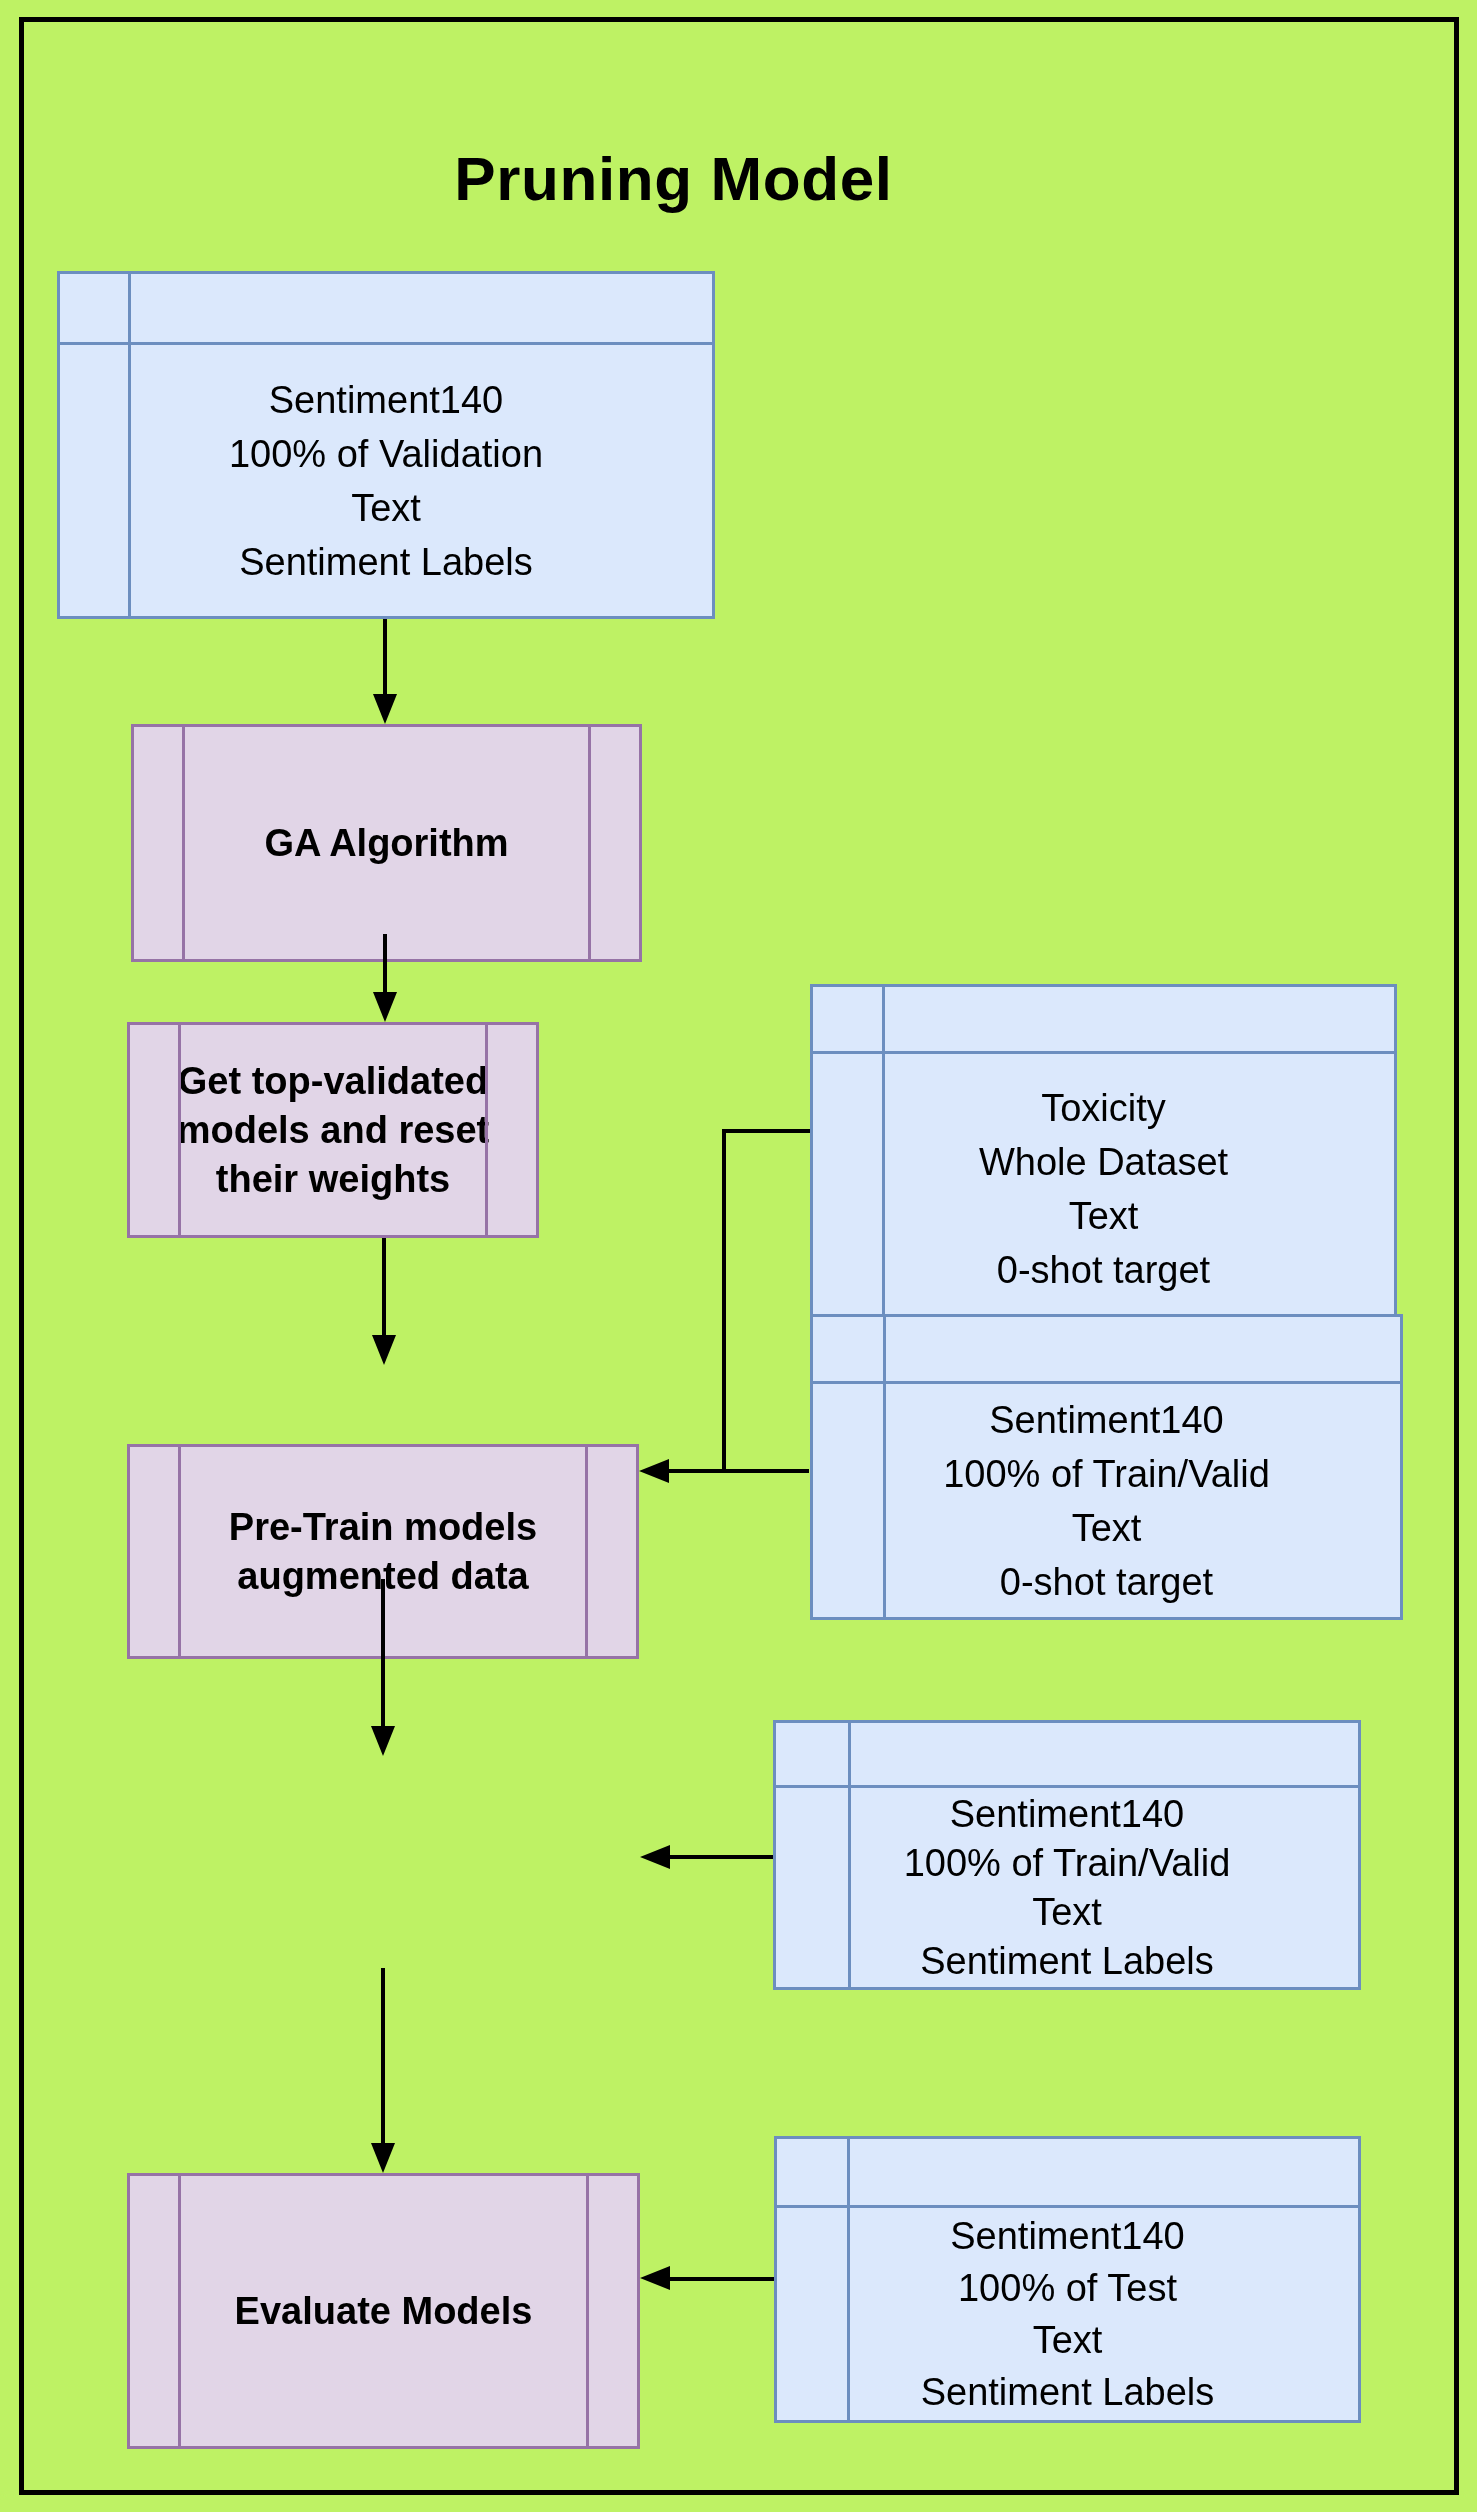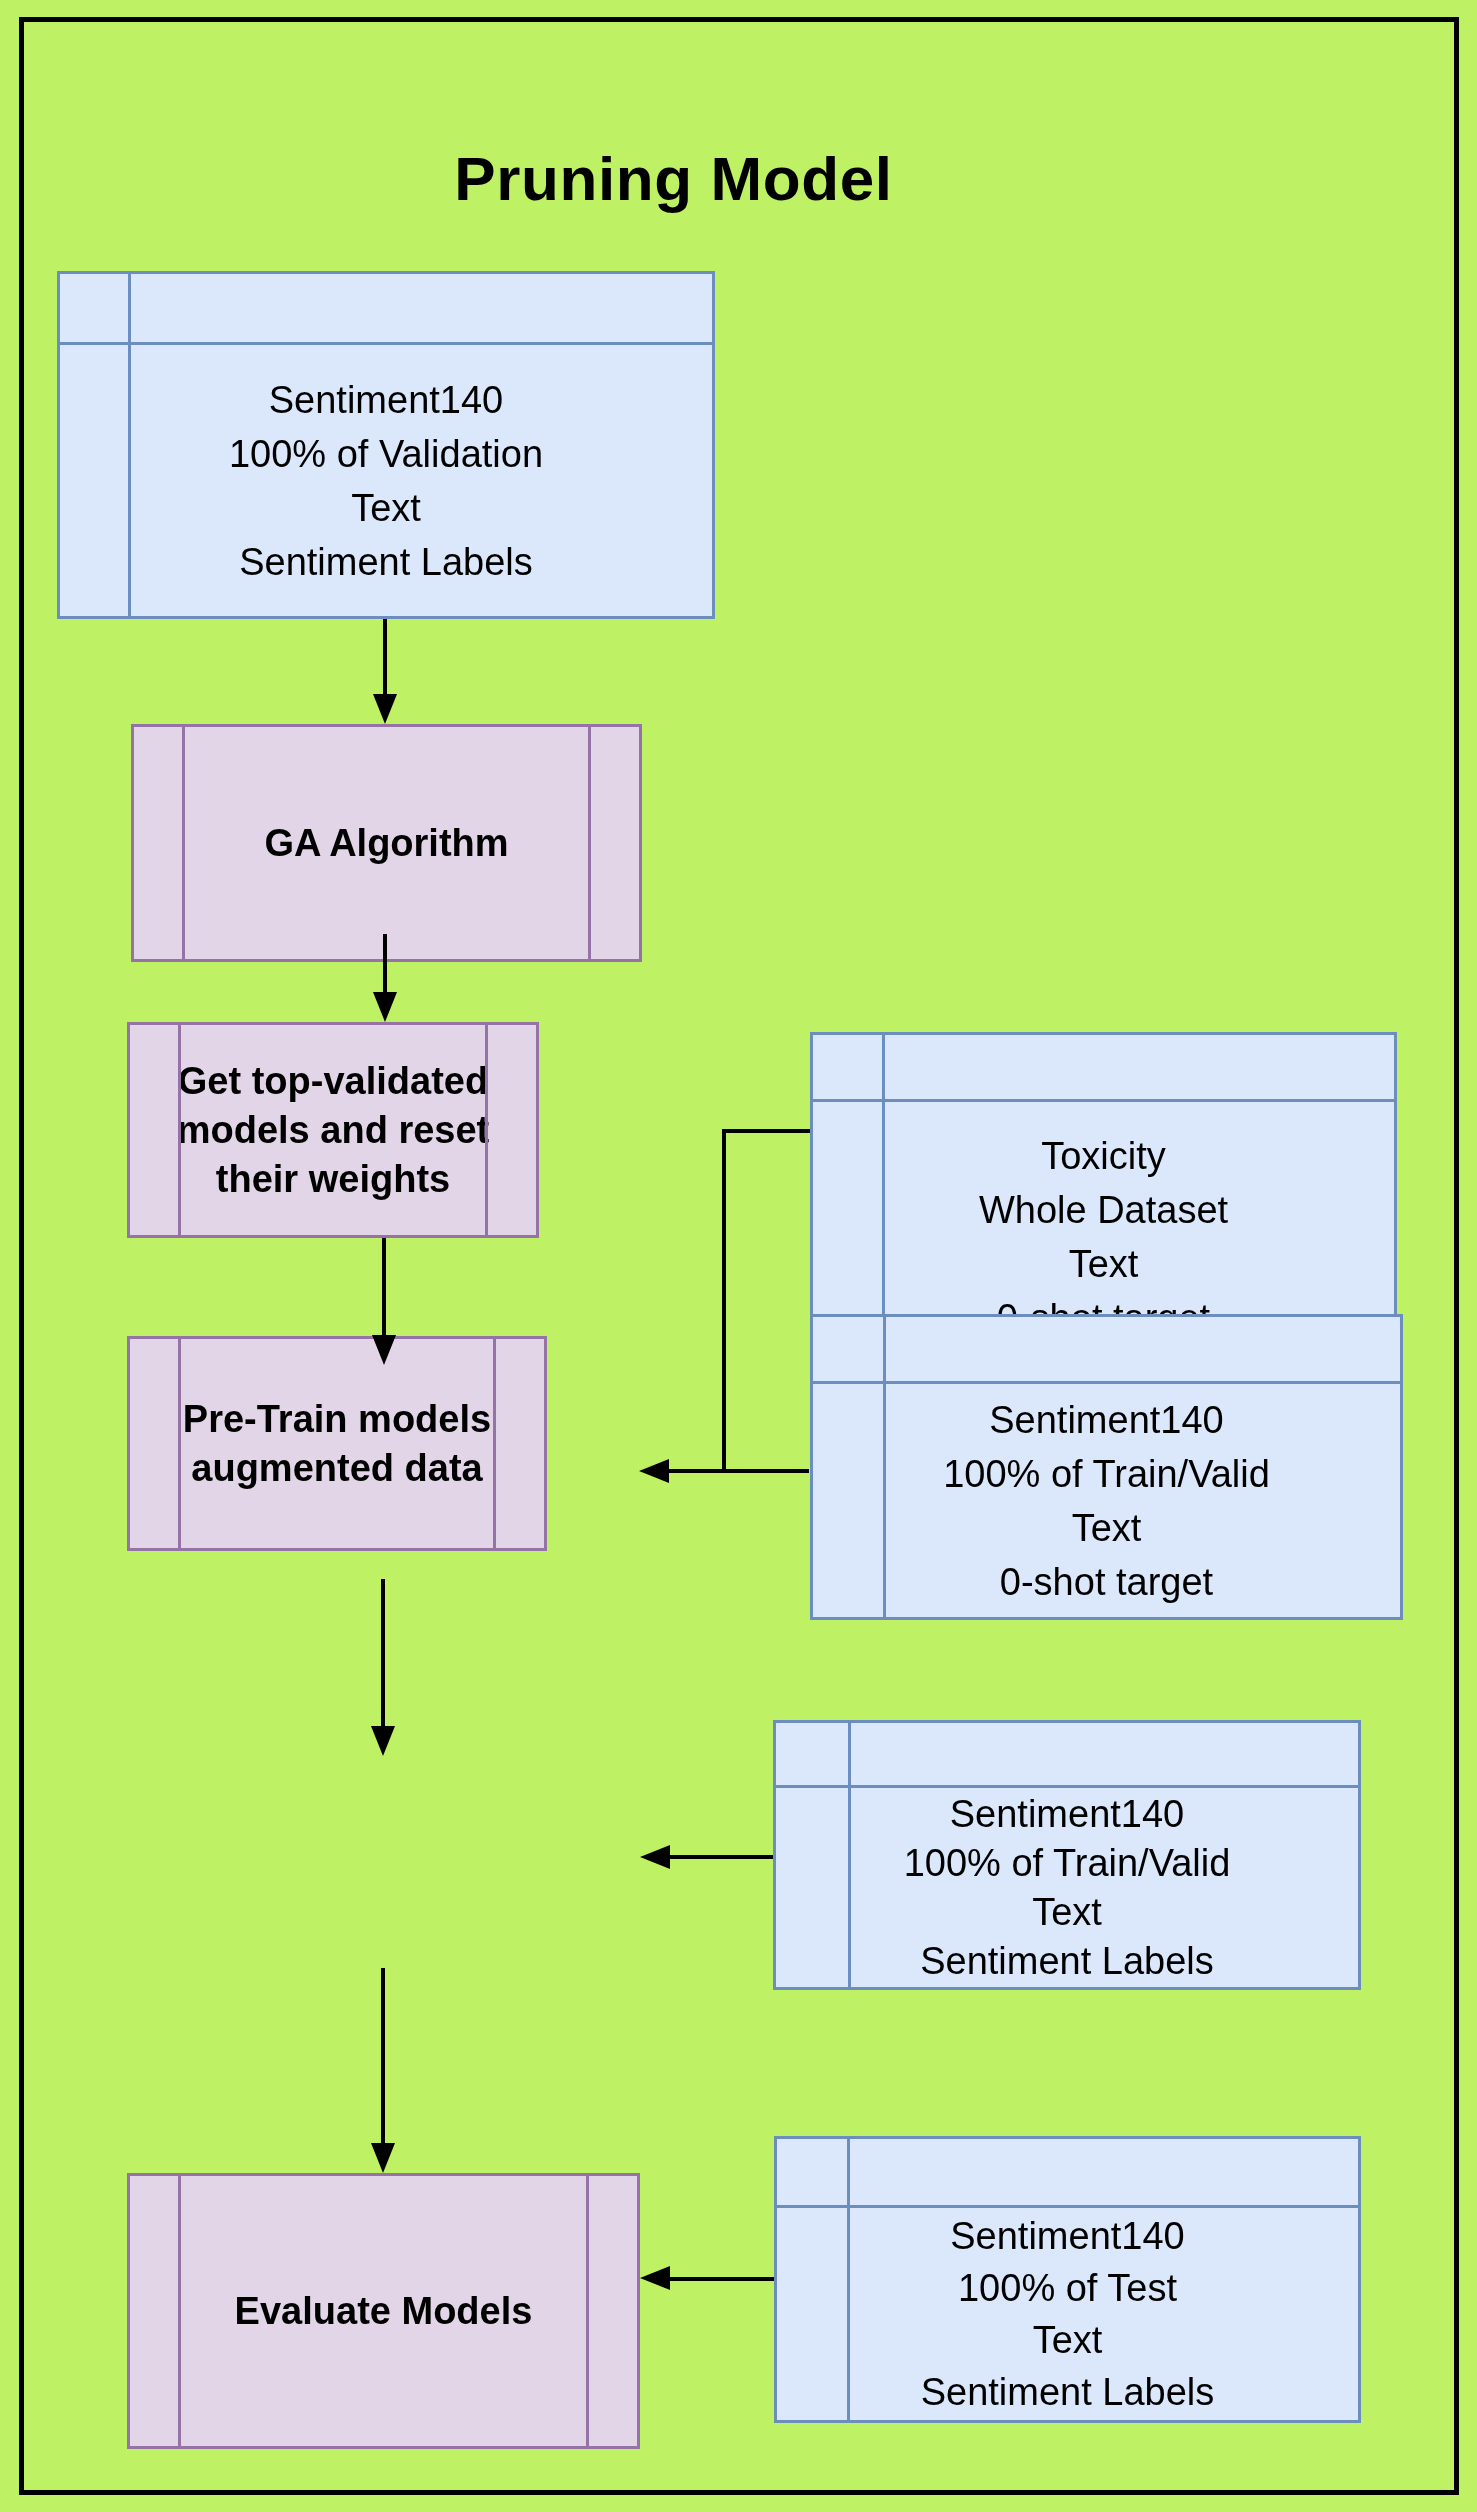--- a/index.html
+++ b/index.html
@@ -88,39 +88,39 @@
   <div class="proc" style="left:127px;top:1022px;width:412px;height:216px">
     <div class="bar l"></div>
     <div class="bar r"></div>
     <div>
       <div class="ln">Get top-validated</div>
       <div class="ln">models and reset</div>
       <div class="ln">their weights</div>
     </div>
   </div>
 
-  <div class="proc" style="left:127px;top:1336px;width:420px;height:215px">
+  <div class="proc" style="left:127px;top:1444px;width:512px;height:215px">
     <div class="bar l"></div>
     <div class="bar r"></div>
     <div>
       <div class="ln">Pre-Train models</div>
       <div class="ln">augmented data</div>
     </div>
   </div>
 
 
   <div class="proc" style="left:127px;top:2173px;width:513px;height:276px">
     <div class="bar l"></div>
     <div class="bar r"></div>
     <div>
       <div class="ln">Evaluate Models</div>
     </div>
   </div>
 
-  <div class="ds" style="left:810px;top:1032px;width:587px;height:341px">
+  <div class="ds" style="left:810px;top:984px;width:587px;height:341px">
     <div class="ds-header" style="height:64px"></div>
     <div class="ds-col" style="width:69px"></div>
     <div class="ds-body" style="top:68px">
       <div class="ln b">Toxicity</div>
       <div class="ln">Whole Dataset</div>
       <div class="ln">Text</div>
       <div class="ln">0-shot target</div>
     </div>
   </div>
 

